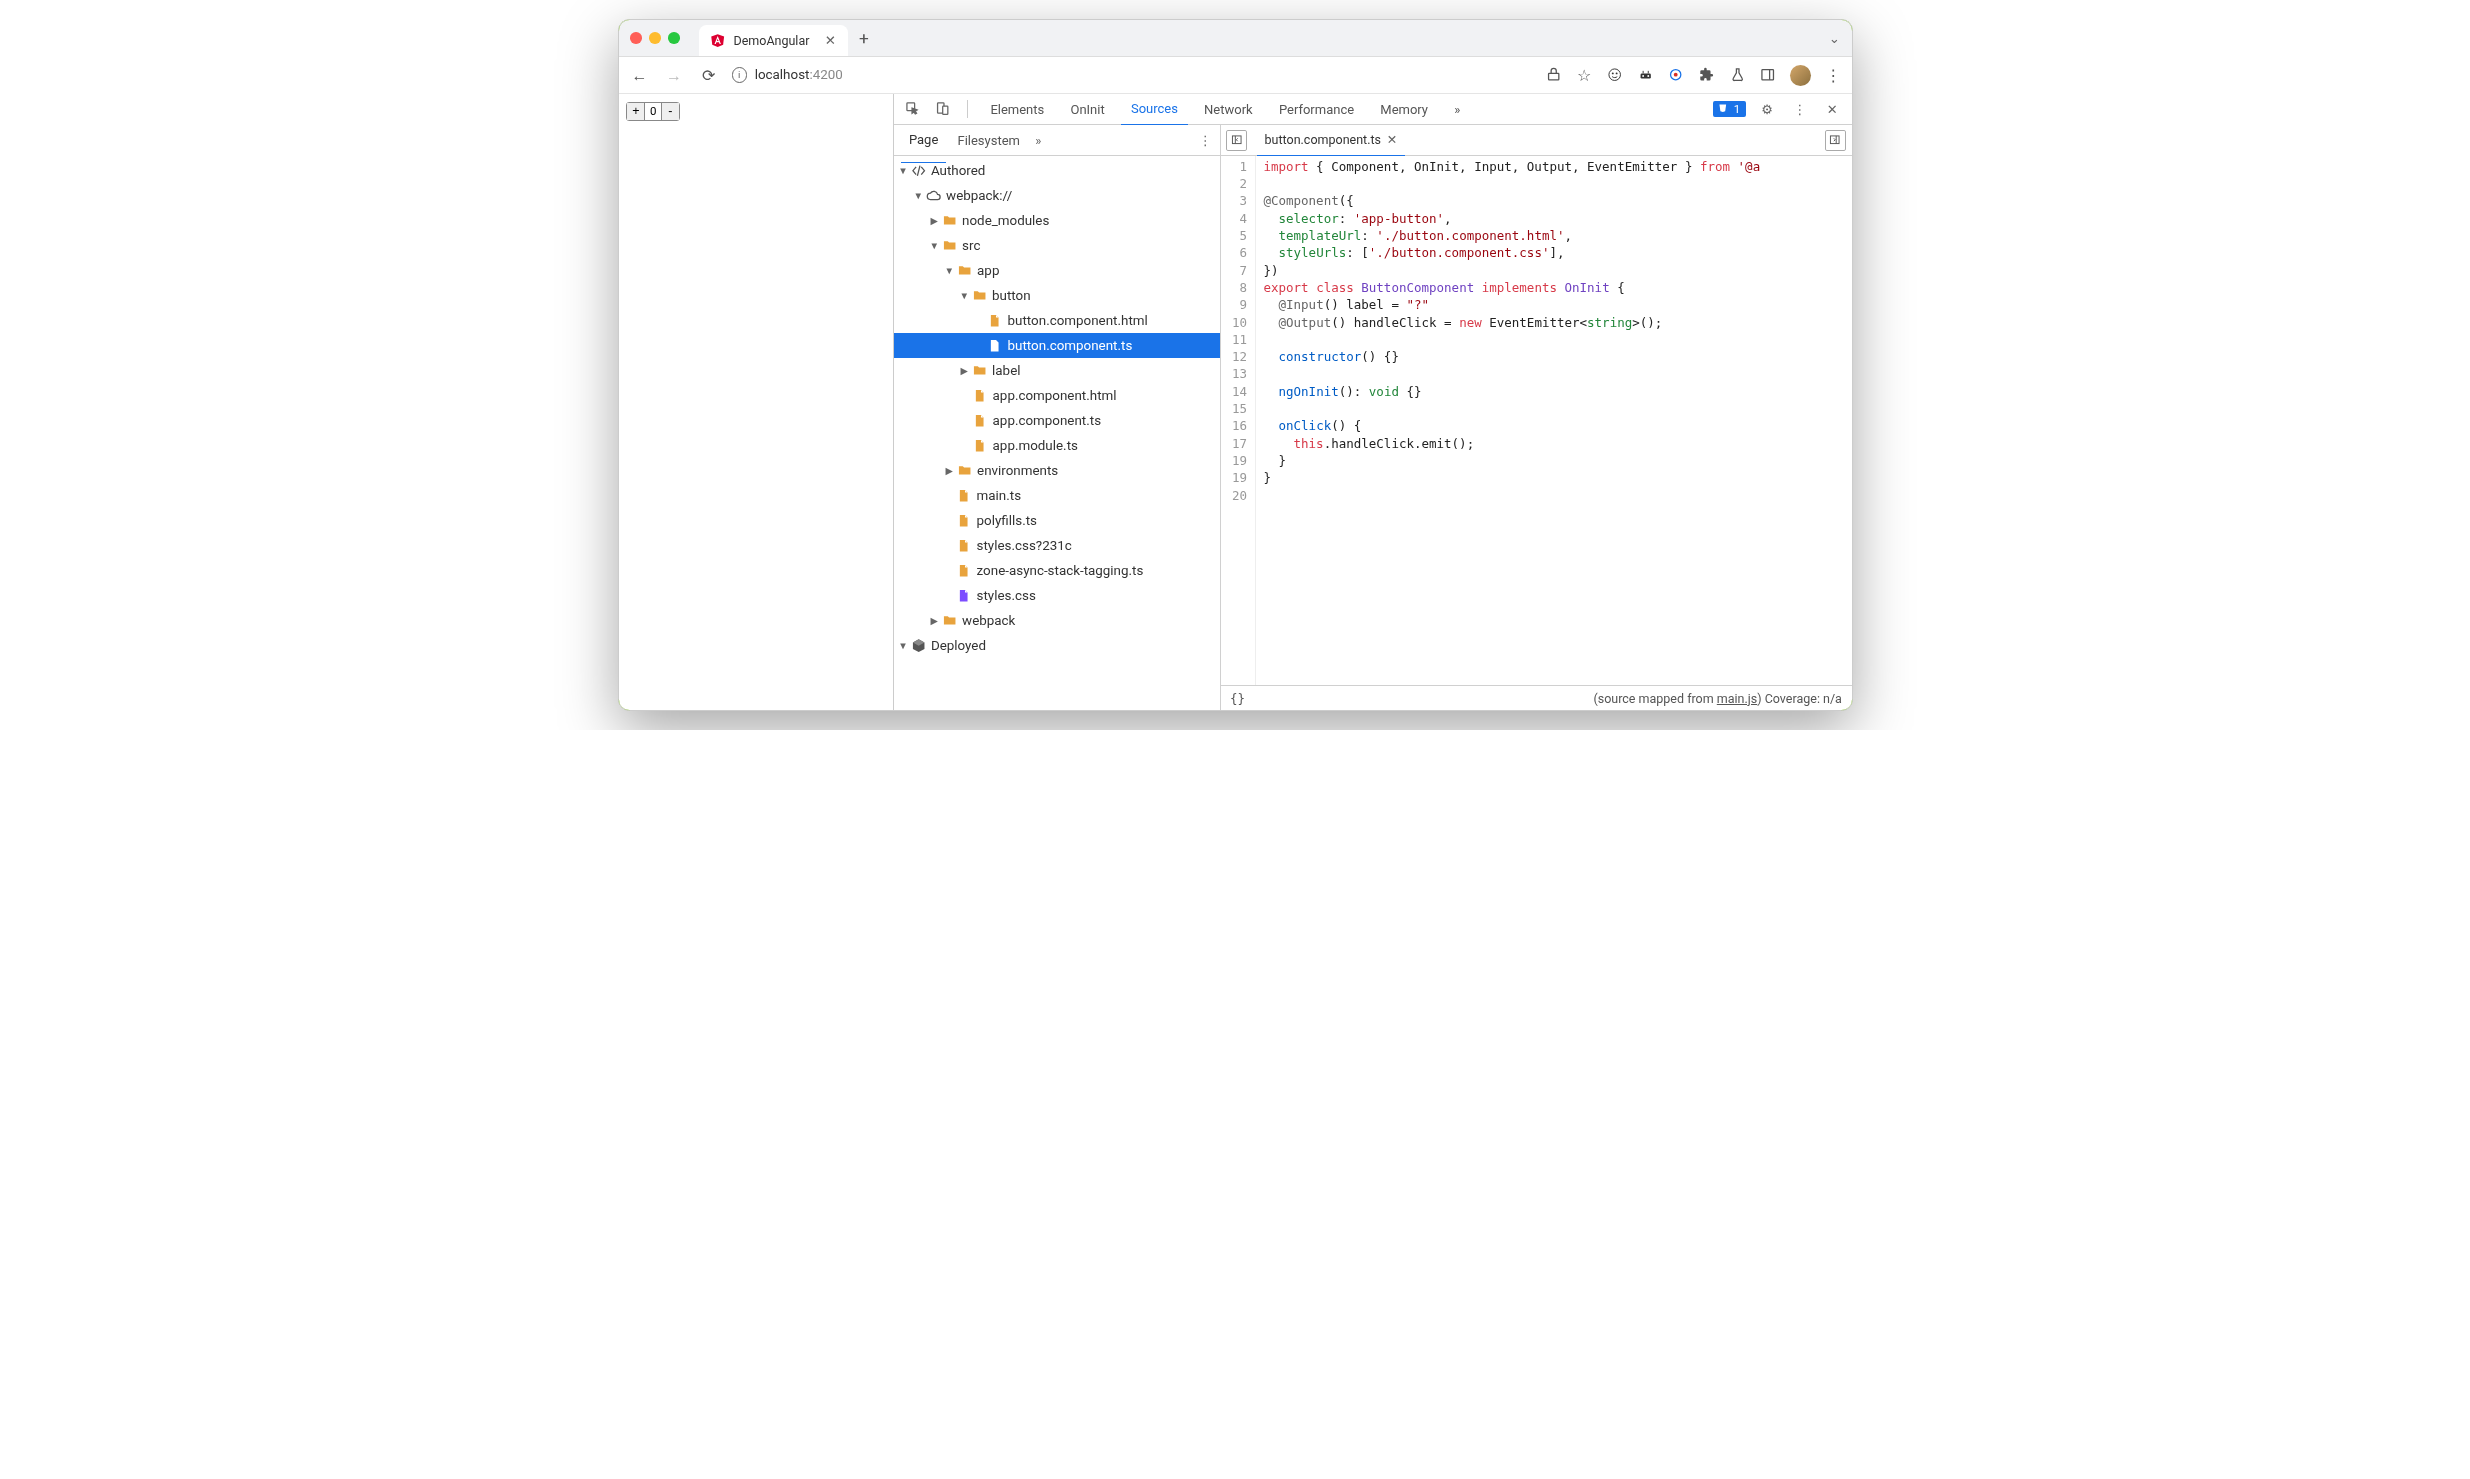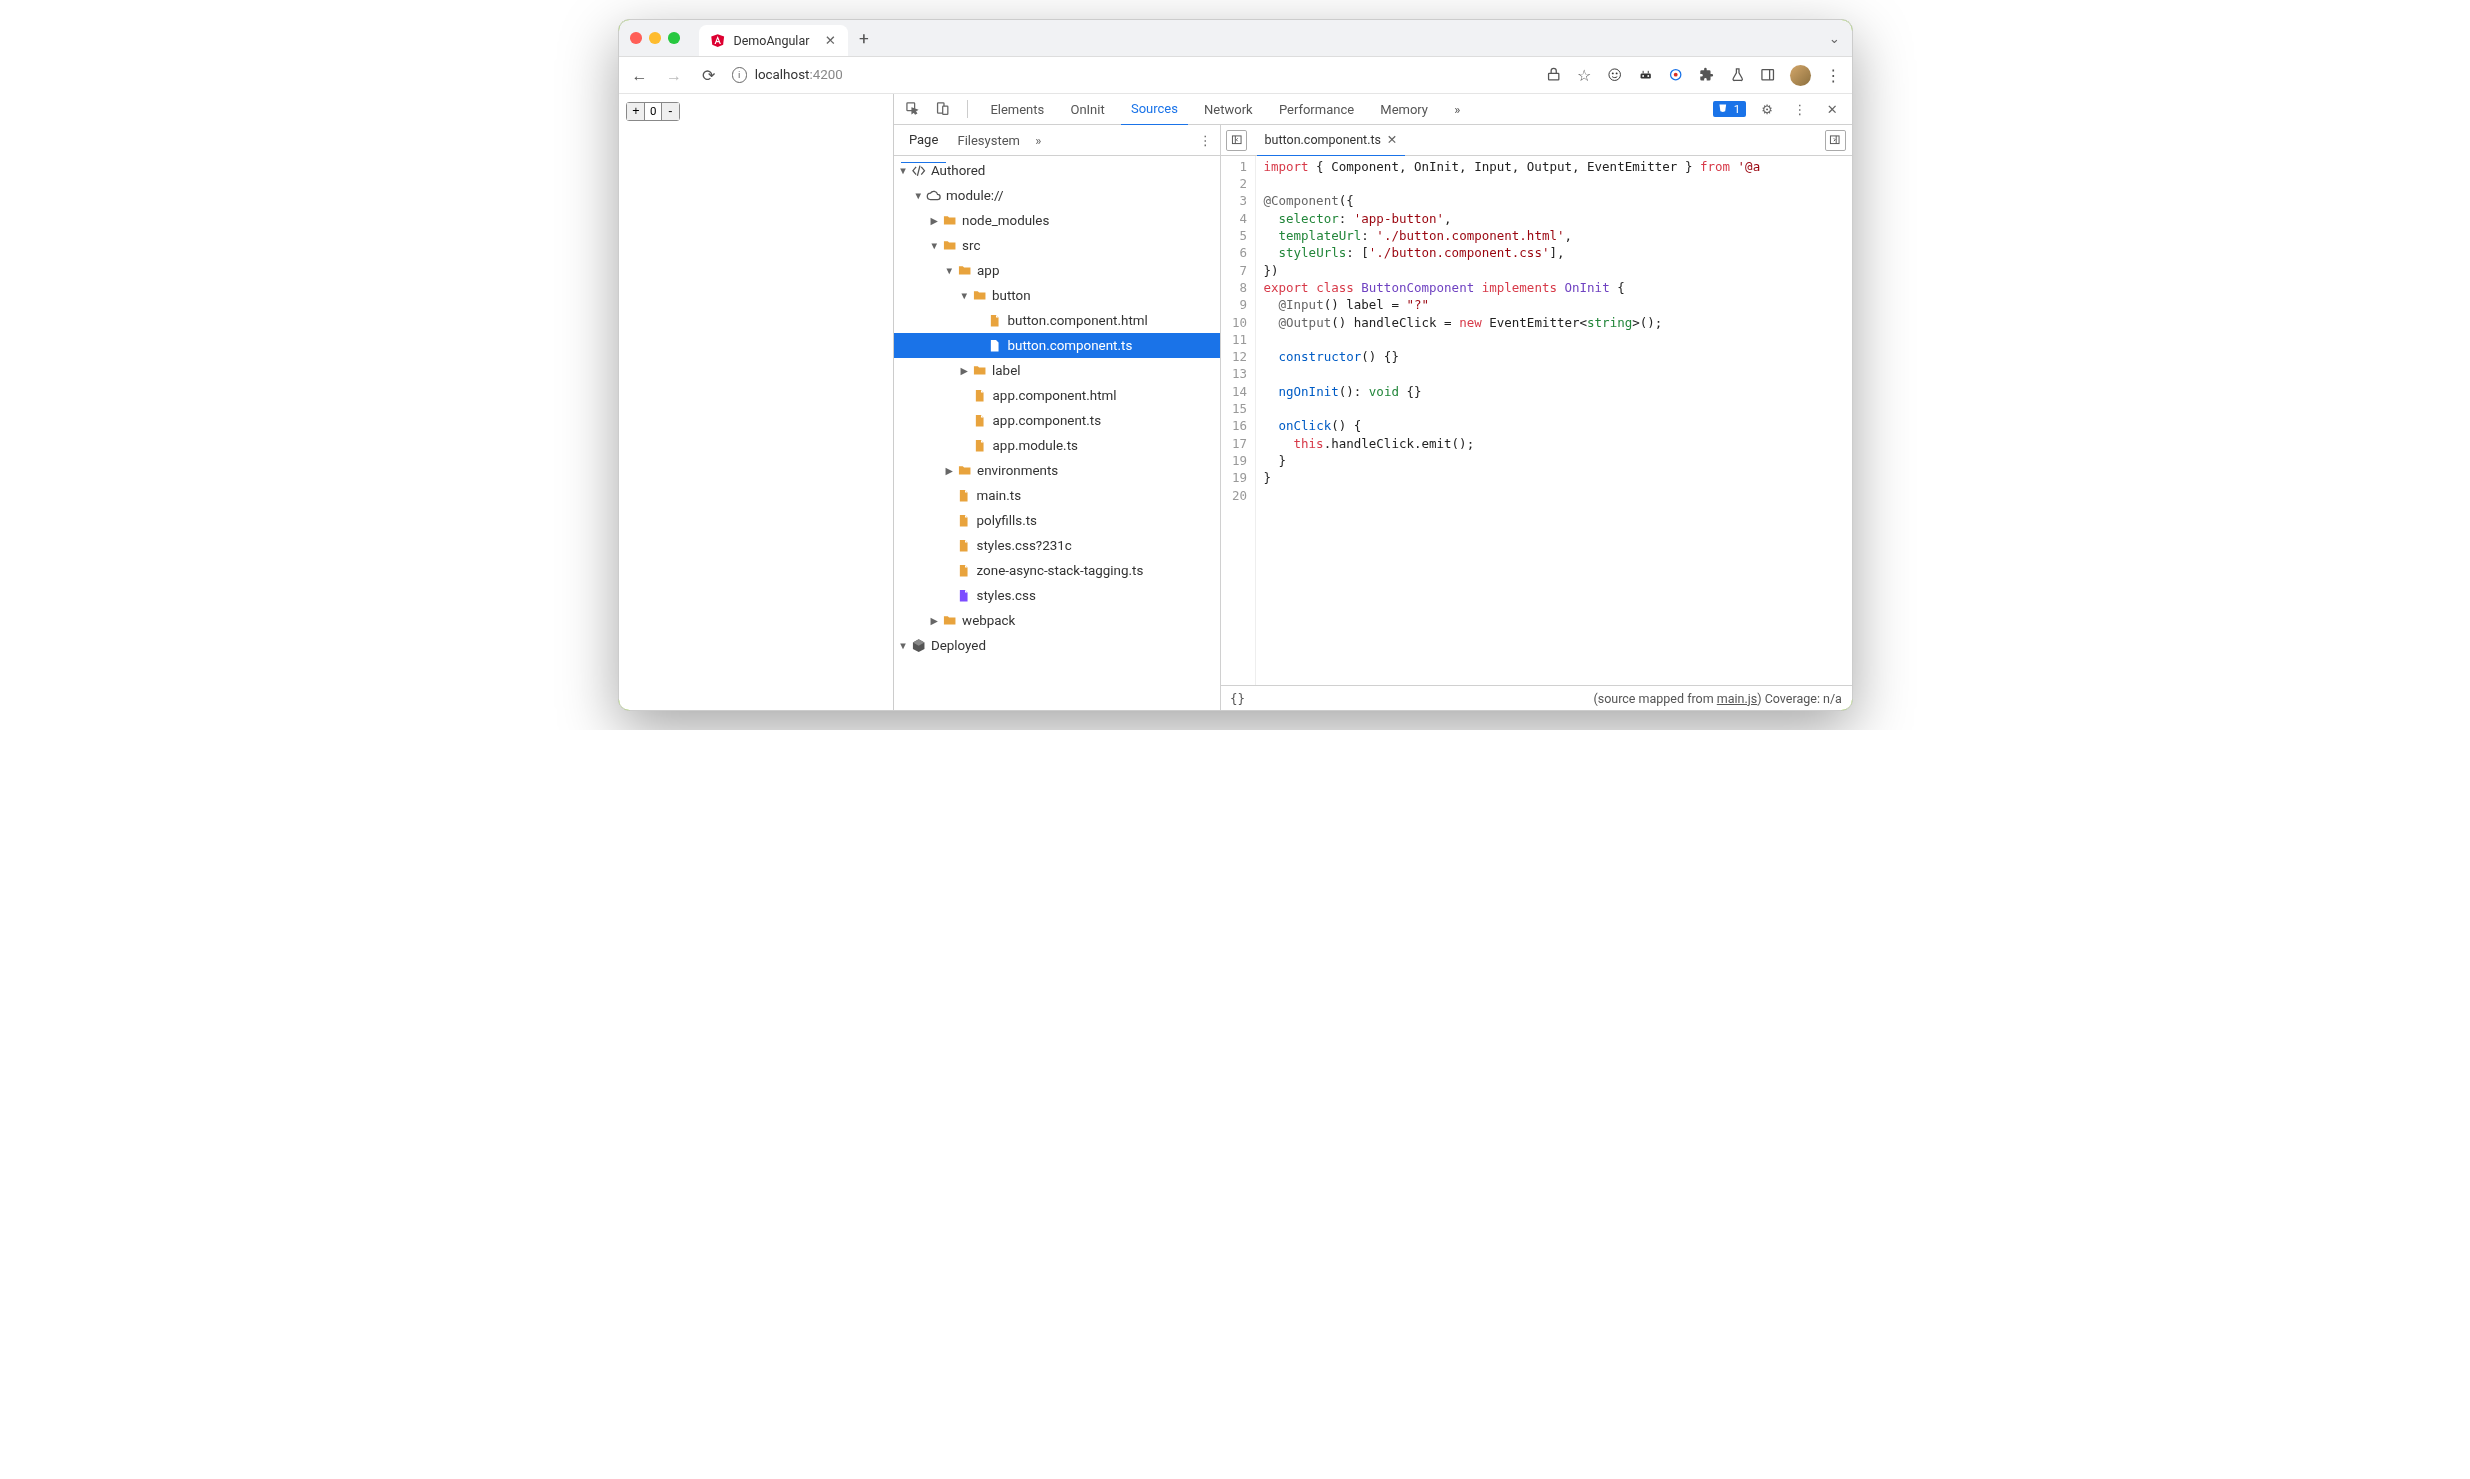--- a/index.html
+++ b/index.html
@@ -216,21 +216,21 @@
                 <svg class="ticon" viewBox="0 0 24 24">
                   <path fill="none" stroke="#555" stroke-width="2" d="M8 6l-5 6 5 6M16 6l5 6-5 6M14 4l-4 16"></path>
                 </svg>
                 <span>Authored</span>
               </div>
             <div class="trow" style="padding-left:19px">
                 <span class="tarrow">▼</span>
                 <svg class="ticon" viewBox="0 0 24 24">
                   <path fill="none" stroke="#555" stroke-width="2" d="M7 18a5 5 0 010-10 6 6 0 0111 2 4 4 0 010 8z"></path>
                 </svg>
-                <span>module://</span>
+                <span>webpack://</span>
               </div>
             <div class="trow" style="padding-left:35px">
                 <span class="tarrow">▶</span>
                 <svg class="ticon" viewBox="0 0 24 24">
                   <path class="folder-y" d="M3 5h6l2 2h10v11H3z"></path>
                 </svg>
                 <span>node_modules</span>
               </div>
             <div class="trow" style="padding-left:35px">
                 <span class="tarrow">▼</span>

